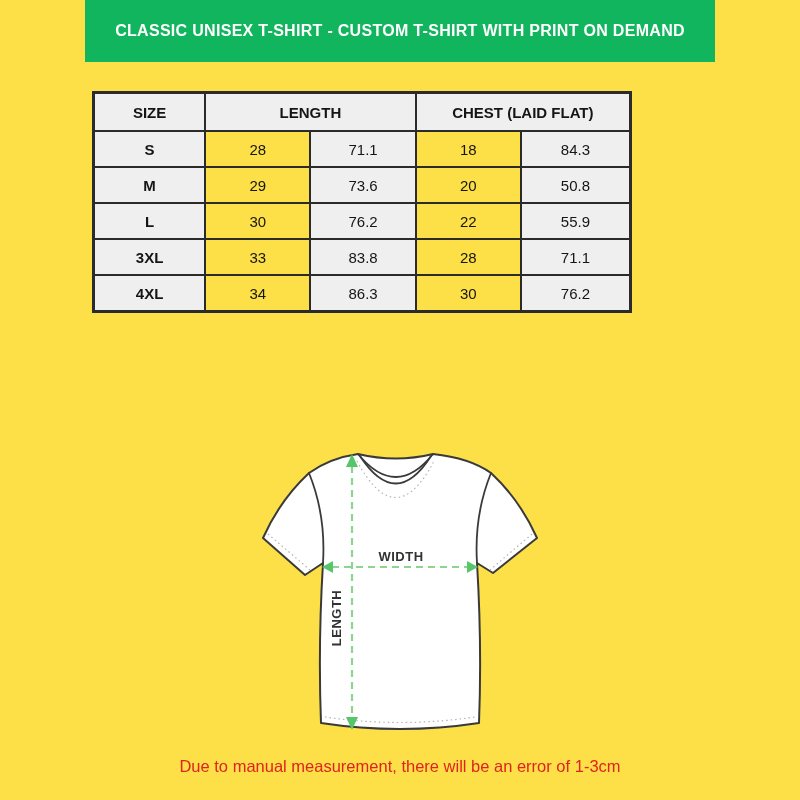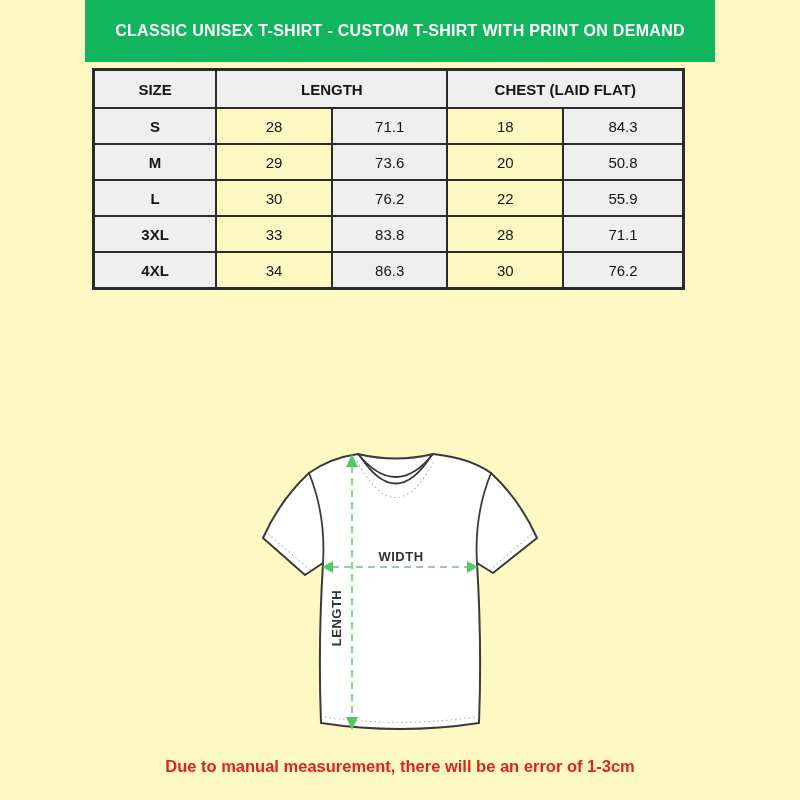--- a/index.html
+++ b/index.html
@@ -1,42 +1,42 @@
 <!DOCTYPE html>
 <html style="--banner-bg: #11b55e; --accent-green: #8bd58e; --arrow-head: #56c768; --stripe: #efefef; --border: #2b2b2b; --note-red: #e0231f;"><head>
 <meta charset="utf-8">
 <style>
   html,body{margin:0;padding:0;}
   body{width:800px;height:800px;background:#ffffff;font-family:"Liberation Sans",sans-serif;}
-  .page{position:relative;width:800px;height:800px;overflow:hidden;background:#fef9c3;}
+  .page{position:relative;width:800px;height:800px;overflow:hidden;background:#fde047;}
 
   .banner{position:absolute;left:85px;top:0;width:630px;height:62px;
           background:var(--banner-bg,#11b55e);display:flex;align-items:center;justify-content:center;}
   .banner-title{color:#ffffff;font-weight:bold;font-size:16px;letter-spacing:.3px;white-space:nowrap;}
 
-  table.size-table{position:absolute;left:92px;top:68px;width:593px;
+  table.size-table{position:absolute;left:92px;top:91px;width:540px;
           border-collapse:collapse;table-layout:fixed;border:3px solid var(--border,#2b2b2b);}
   .size-table th,.size-table td{border:2px solid var(--border,#2b2b2b);text-align:center;
           vertical-align:middle;padding:0;color:#151515;}
   .size-table th{height:36px;font-size:15px;font-weight:bold;background:var(--stripe,#efefef);}
   .size-table td{height:34px;font-size:15px;}
   .size-table td.shade{background:var(--stripe,#efefef);}
   .size-table td.size-cell{font-weight:bold;background:var(--stripe,#efefef);}
 
   .shirt-svg{position:absolute;left:230px;top:430px;}
   .shirt-line{fill:#ffffff;stroke:#3a3a3a;stroke-width:2;stroke-linejoin:round;stroke-linecap:round;}
   .seam{fill:none;stroke:#3a3a3a;stroke-width:1.8;stroke-linecap:round;}
   .stitch{fill:none;stroke:#b3b3b3;stroke-width:1.2;stroke-dasharray:1.5 3;}
   .green-dash{fill:none;stroke:var(--accent-green,#8bd58e);stroke-width:2.2;stroke-dasharray:7 5;}
   .green-head{fill:var(--arrow-head,#56c768);stroke:none;}
   .dim-label{font-family:"Liberation Sans",sans-serif;font-size:13px;font-weight:bold;
           fill:#333333;letter-spacing:.5px;}
 
   .note{position:absolute;left:0;top:757px;width:800px;text-align:center;
-        font-size:16.5px;font-weight:bold;color:var(--note-red,#e0231f);}
+        font-size:16.5px;font-weight:normal;color:var(--note-red,#e0231f);}
 </style>
 </head>
 <body>
 
 <div class="page">
 
   <div class="banner">
     <span class="banner-title">CLASSIC UNISEX T-SHIRT - CUSTOM T-SHIRT WITH PRINT ON DEMAND</span>
   </div>
 

